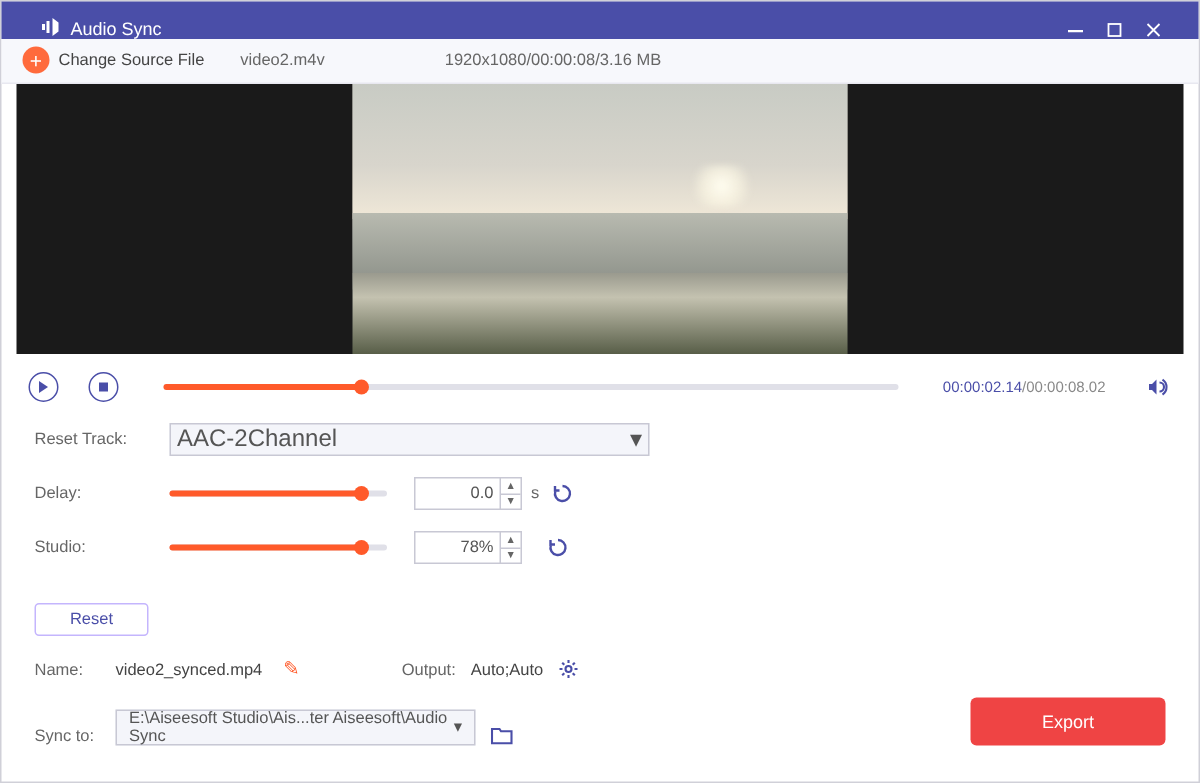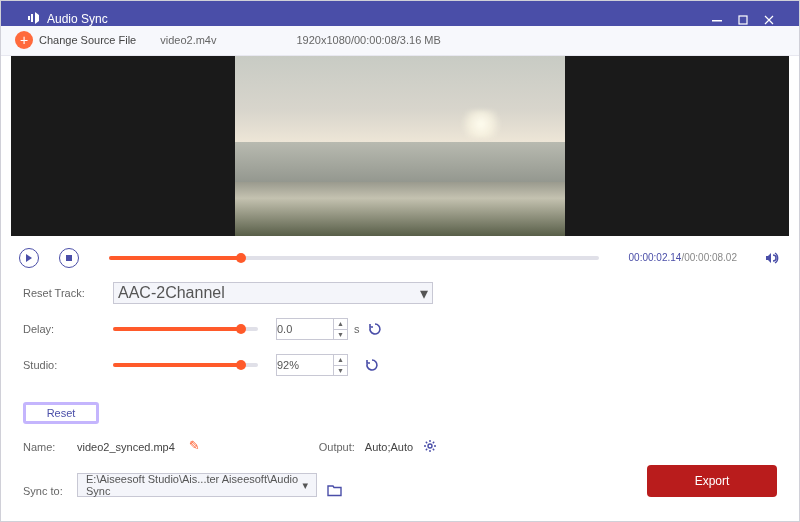--- a/index.html
+++ b/index.html
@@ -29,37 +29,37 @@
 .time{font-size:10px;color:#888}
 .time .cur{color:#4a4ea8}
 .vol-icon{margin-left:8px;color:#4a4ea8;cursor:pointer}
 .settings{padding:10px 22px 4px;font-size:11px;color:#555}
 .row{display:flex;align-items:center;margin-bottom:14px;height:22px}
 .row-label{width:90px;color:#666}
 .select{width:320px;height:22px;border:1px solid #c8c8d4;background:#f4f5fa;display:flex;align-items:center;justify-content:space-between;padding:0 4px;cursor:pointer;font-size:16px}
 .slider{width:145px;height:4px;background:#e0e0e8;border-radius:2px;position:relative;margin-right:18px}
 .slider-fill{position:absolute;left:0;top:0;height:100%;background:#ff5a2a;border-radius:2px}
 .slider-thumb{position:absolute;top:50%;transform:translate(-50%,-50%);width:10px;height:10px;border-radius:50%;background:#ff5a2a}
-.numbox{width:58px;height:22px;border:1px solid #c8c8d4;display:flex;align-items:center;padding-right:4px;font-size:11px;background:#fff}
+.numbox{width:58px;height:22px;border:1px solid #c8c8d4;display:flex;align-items:center;justify-content:flex-end;padding-right:4px;font-size:11px;background:#fff}
 .spinner{width:14px;height:22px;border:1px solid #c8c8d4;border-left:none;display:flex;flex-direction:column}
 .spin{flex:1;display:flex;align-items:center;justify-content:center;cursor:pointer;font-size:7px;color:#666}
 .spin:first-child{border-bottom:1px solid #c8c8d4}
 .after-unit{margin-left:6px;color:#666;font-size:11px}
 .reset-icn{margin-left:8px;color:#4a4ea8;cursor:pointer;font-size:14px}
-.reset-btn{width:76px;height:24px;border:3px solid #c4b5fd;background:#fff;color:#4a4ea8;border-radius:3px;font-size:11px;cursor:pointer;margin:8px 0 10px 22px}
+.reset-btn{width:76px;height:24px;border:1px solid #c4b5fd;background:#fff;color:#4a4ea8;border-radius:3px;font-size:11px;cursor:pointer;margin:8px 0 10px 22px}
 .bottom{padding:4px 22px 12px;font-size:11px;color:#555}
 .brow{display:flex;align-items:flex-end;margin-bottom:12px}
 .blabel{width:54px;color:#666}
 .bval{color:#444}
 .edit-icn{margin-left:14px;color:#ff5a2a;cursor:pointer;font-size:13px}
-.output-lbl{margin-left:119px;margin-right:10px;color:#666}
+.output-lbl{margin-left:68px;margin-right:10px;color:#666}
 .gear-icn{margin-left:10px;color:#4a4ea8;cursor:pointer;font-size:14px}
 .save-select{width:240px;height:24px;border:1px solid #c8c8d4;background:#f4f5fa;display:flex;align-items:center;justify-content:space-between;padding:0 8px;cursor:pointer;font-size:11px}
 .folder-icn{margin-left:10px;color:#4a4ea8;cursor:pointer;font-size:15px}
-.export-btn{margin-left:auto;width:130px;height:32px;background:#b91c1c;color:#fff;border:none;border-radius:4px;font-size:12px;cursor:pointer}
+.export-btn{margin-left:auto;width:130px;height:32px;background:#ef4444;color:#fff;border:none;border-radius:4px;font-size:12px;cursor:pointer}
 svg{display:block}
 </style>
 </head>
 <body>
 
 <div class="window">
   <div class="titlebar">
     <span class="titlebar-icon">
       <svg width="16" height="16" viewBox="0 0 16 16">
           <path fill="#fff" d="M3 6h2v4H3zM6 4h2v8H6zM10 2l4 3v6l-4 3z"></path>
@@ -156,21 +156,21 @@
           </svg>
       </span>
     </div>
     <div class="row">
       <span class="row-label">Studio:</span>
       <div class="slider">
         <div class="slider-fill" style="width:88%"></div>
         <div class="slider-thumb" style="left:88%"></div>
       </div>
       <div class="numbox">
-          <span>92%</span>
+          <span>78%</span>
         </div>
       <div class="spinner">
           <div class="spin">▲</div>
           <div class="spin">▼</div>
         </div>
       <span class="after-unit">&nbsp;</span>
       <span class="reset-icn">
         <svg width="14" height="14" viewBox="0 0 14 14">
             <path d="M7 2a5 5 0 11-4.8 3.5" fill="none" stroke="#4a4ea8" stroke-width="1.6"></path>
             <path d="M2 2v3h3" fill="none" stroke="#4a4ea8" stroke-width="1.6"></path>

